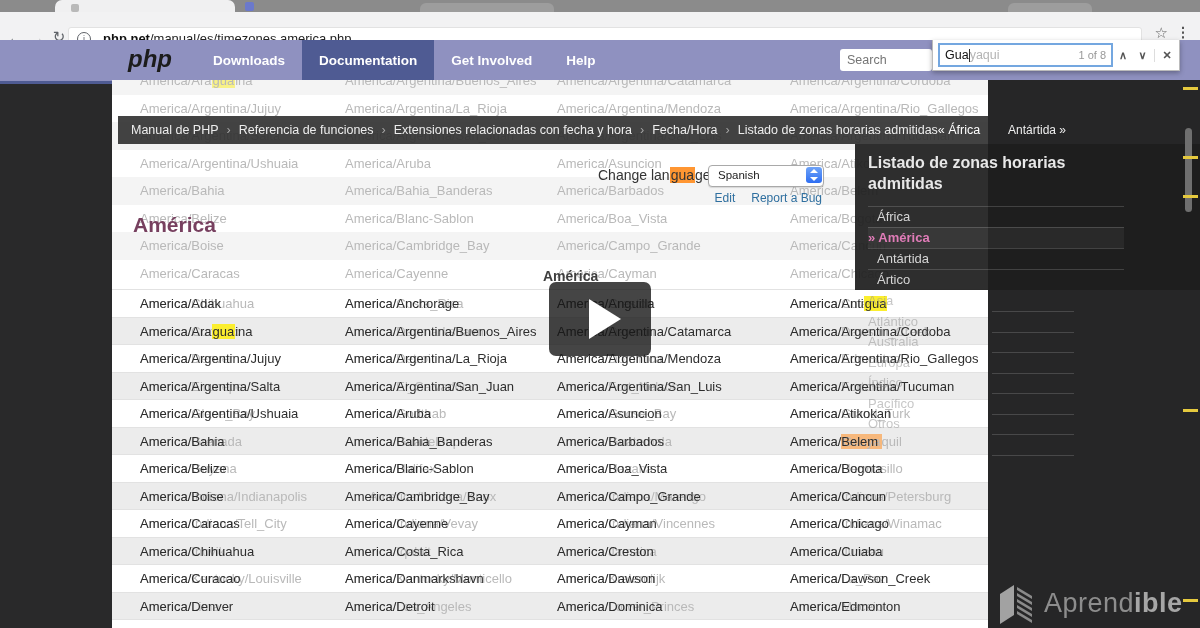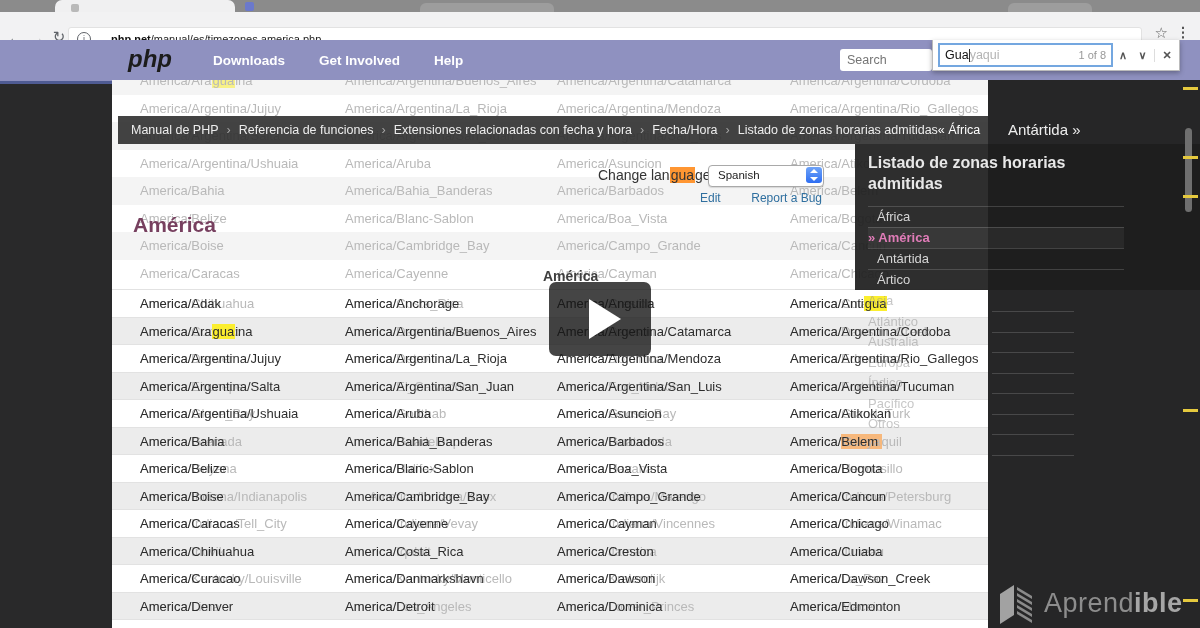--- a/index.html
+++ b/index.html
@@ -12,21 +12,21 @@
   .tab-favicon-blue{position:absolute;left:245px;top:2px;width:9px;height:9px;background:#6b79cc;border-radius:2px;}
   .tab-ghost{position:absolute;top:3px;height:9px;background:#9d9d9d;border-radius:6px 6px 0 0;}
   .toolbar{position:absolute;left:0;top:12px;width:100%;height:28px;background:#f2f2f3;}
   .tbtn{position:absolute;top:12px;width:22px;height:26px;display:flex;align-items:center;justify-content:center;
         font-size:15px;color:#5f6368;cursor:pointer;}
   .tbtn.disabled{color:#c1c1c1;}
   .urlbox{position:absolute;left:68px;top:15px;right:58px;height:21px;background:#fff;border:1px solid #e2e2e2;
           border-radius:3px;display:flex;align-items:center;}
   .info-icon{width:12px;height:12px;min-width:12px;border:1px solid #5f6368;border-radius:50%;margin-left:8px;
              font-size:9px;line-height:12px;text-align:center;color:#5f6368;}
-  .urltext{margin-left:20px;font-size:11px;color:#222;white-space:nowrap;}
+  .urltext{margin-left:12px;font-size:13px;color:#222;white-space:nowrap;}
   .urlhost{font-weight:700;color:#111;}
   .star{position:absolute;right:32px;top:12px;font-size:15px;color:#666;cursor:pointer;}
   .dots{position:absolute;right:10px;top:12px;font-size:14px;color:#555;font-weight:700;cursor:pointer;}
   
   .phpheader{position:absolute;left:0;top:40px;width:100%;height:41px;background:var(--header-purple,#8f91c0);
              border-bottom:3px solid var(--nav-active,#4d5b93);}
   .php-logo{position:absolute;left:128px;top:5px;font-size:24px;font-style:italic;font-weight:700;color:#1c1c1c;}
   .phpnav{position:absolute;left:196px;top:0;height:41px;display:flex;}
   .phpnav .nav-item{padding:0 17px;display:flex;align-items:center;color:#fff;font-size:13.5px;font-weight:600;cursor:pointer;}
   .phpnav .nav-item.active{background:var(--nav-active,#4f5b93);}
@@ -64,21 +64,21 @@
   .chlang{position:absolute;left:598px;top:167px;font-size:14px;color:#333;z-index:5;}
   .select{position:absolute;left:708px;top:165px;width:114px;height:20px;background:#fff;border:1px solid #a9a9a9;
           border-radius:4px;z-index:5;box-shadow:0 1px 1px rgba(0,0,0,.12);cursor:pointer;}
   .select-val{position:absolute;left:9px;top:3px;font-size:11.5px;color:#222;}
   .stepper{position:absolute;right:1px;top:1px;width:16px;height:16px;border-radius:3px;
            background:linear-gradient(#6ea3f8,#2e6ef2);}
   .stp-up{position:absolute;left:4px;top:2px;border-left:4px solid transparent;border-right:4px solid transparent;
           border-bottom:4px solid #fff;}
   .stp-dn{position:absolute;left:4px;top:10px;border-left:4px solid transparent;border-right:4px solid transparent;
           border-top:4px solid #fff;}
-  .pagelinks{position:absolute;left:700px;top:191px;width:122px;display:flex;justify-content:space-between;gap:16px;z-index:5;}
+  .pagelinks{position:absolute;left:700px;top:191px;width:122px;display:flex;justify-content:flex-end;gap:16px;z-index:5;}
   .plink{font-size:12px;color:var(--link-blue,#2f6f9f);cursor:pointer;}
   
   .rightdark{position:absolute;left:988px;top:80px;width:212px;height:548px;background:#262627;z-index:4;}
   .sidebar{position:absolute;left:855px;top:144px;width:345px;height:146px;background:rgba(30,30,30,.93);z-index:10;}
   .sb-heading{position:absolute;left:13px;top:8px;width:235px;font-size:16px;font-weight:700;color:#e8e8e8;line-height:21px;}
   .sb-items{position:absolute;left:13px;top:62px;width:256px;}
   .sb-item{height:20px;line-height:20px;border-top:1px solid rgba(255,255,255,.16);font-size:13px;color:#d6d6d6;
            padding-left:9px;cursor:pointer;}
   .sb-item.active{color:var(--sidebar-pink,#e07cb8);font-weight:700;background:rgba(255,255,255,.05);padding-left:0;}
   .gsb{position:absolute;font-size:13px;color:#8f8f8f;opacity:.5;white-space:nowrap;z-index:6;}
@@ -86,21 +86,21 @@
   
   .greenbanner{position:absolute;left:0;top:84px;width:100%;height:32px;background:rgba(125,178,122,.82);z-index:20;}
   .banner-text{position:absolute;left:487px;top:7px;font-size:13.5px;font-weight:700;color:#fff;
                text-decoration:underline;cursor:pointer;}
   .breadcrumb{position:absolute;left:118px;top:116px;width:870px;height:28px;background:rgba(47,47,47,.9);
               display:flex;align-items:center;padding:0 34px 0 13px;box-sizing:border-box;z-index:21;
               font-size:12.5px;color:#ededed;}
   .bc-item{cursor:pointer;white-space:nowrap;}
   .bc-sep{color:#a8a8a8;margin:0 8px;}
   .bc-prev{margin-left:auto;color:#fff;cursor:pointer;white-space:nowrap;}
-  .antartida{position:absolute;left:1008px;top:116px;height:28px;line-height:28px;font-size:15px;color:#ededed;
+  .antartida{position:absolute;left:1008px;top:116px;height:28px;line-height:28px;font-size:12px;color:#ededed;
              z-index:21;cursor:pointer;}
   .play{position:absolute;left:549px;top:282px;width:102px;height:74px;background:rgba(22,22,22,.8);
         border-radius:7px;z-index:25;display:flex;align-items:center;justify-content:center;cursor:pointer;}
   .play-tri{width:0;height:0;border-left:32px solid #fff;border-top:20px solid transparent;
             border-bottom:20px solid transparent;margin-left:10px;}
   .watermark{position:absolute;left:998px;top:582px;display:flex;align-items:center;gap:10px;z-index:30;}
   .wm-text{font-size:27px;color:#8d8d8d;letter-spacing:.5px;}
   .wm-bold{font-weight:700;color:#a6a6a6;}
   .scroll-thumb{position:absolute;left:1185px;top:128px;width:7px;height:84px;background:#6f6f6f;border-radius:4px;
                 z-index:35;cursor:pointer;}
@@ -129,20 +129,21 @@
       <span class="urltext"><span class="urlhost">php.net</span><span>/manual/es/timezones.america.php</span></span>
     </div>
     <div class="star">☆</div>
     <div class="dots">⋮</div>
   </div>
 
   <div class="phpheader">
     <div class="php-logo">php</div>
     <div class="phpnav" id="phpnav">
         <div class="nav-item">Downloads</div>
+        <div class="nav-item active">Documentation</div>
         <div class="nav-item">Get Involved</div>
         <div class="nav-item">Help</div>
       </div>
     <input class="search-input" placeholder="Search" style="">
   </div>
 
   <div class="page"></div>
 
   <div class="ghost-top" id="ghosttop">
       <div class="g-row shade" style="top: -13px;">

